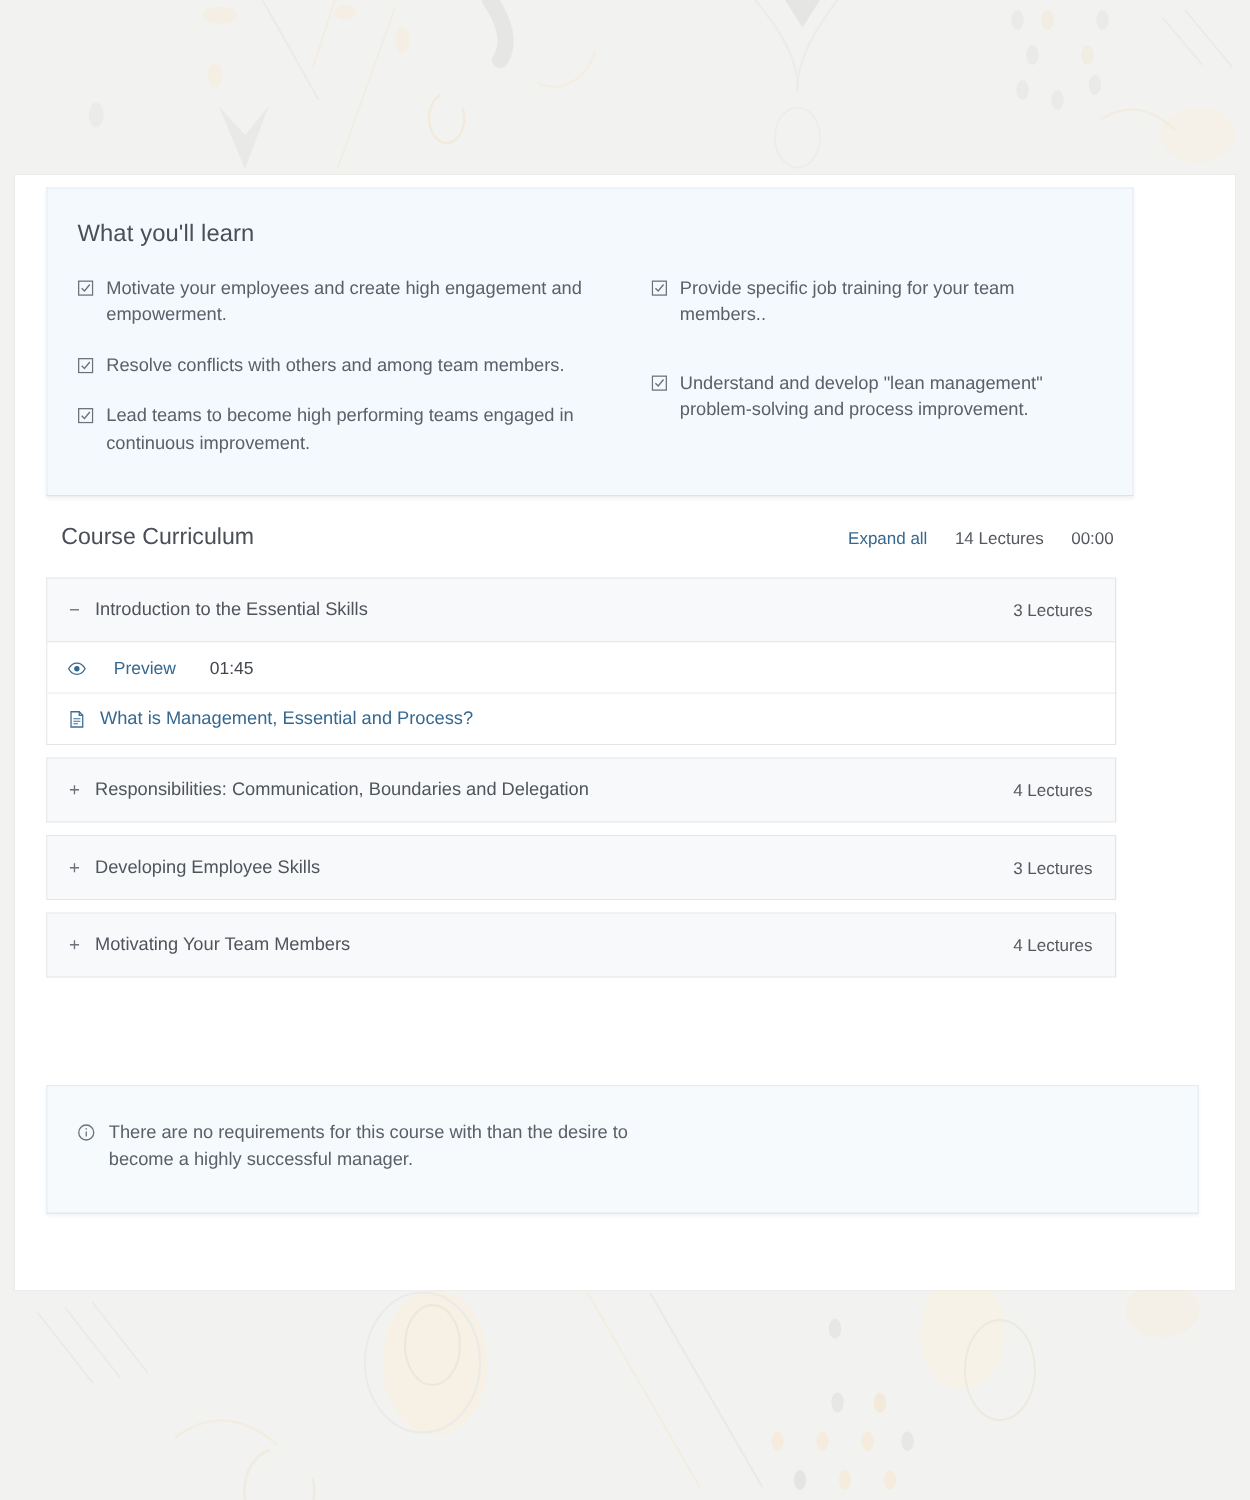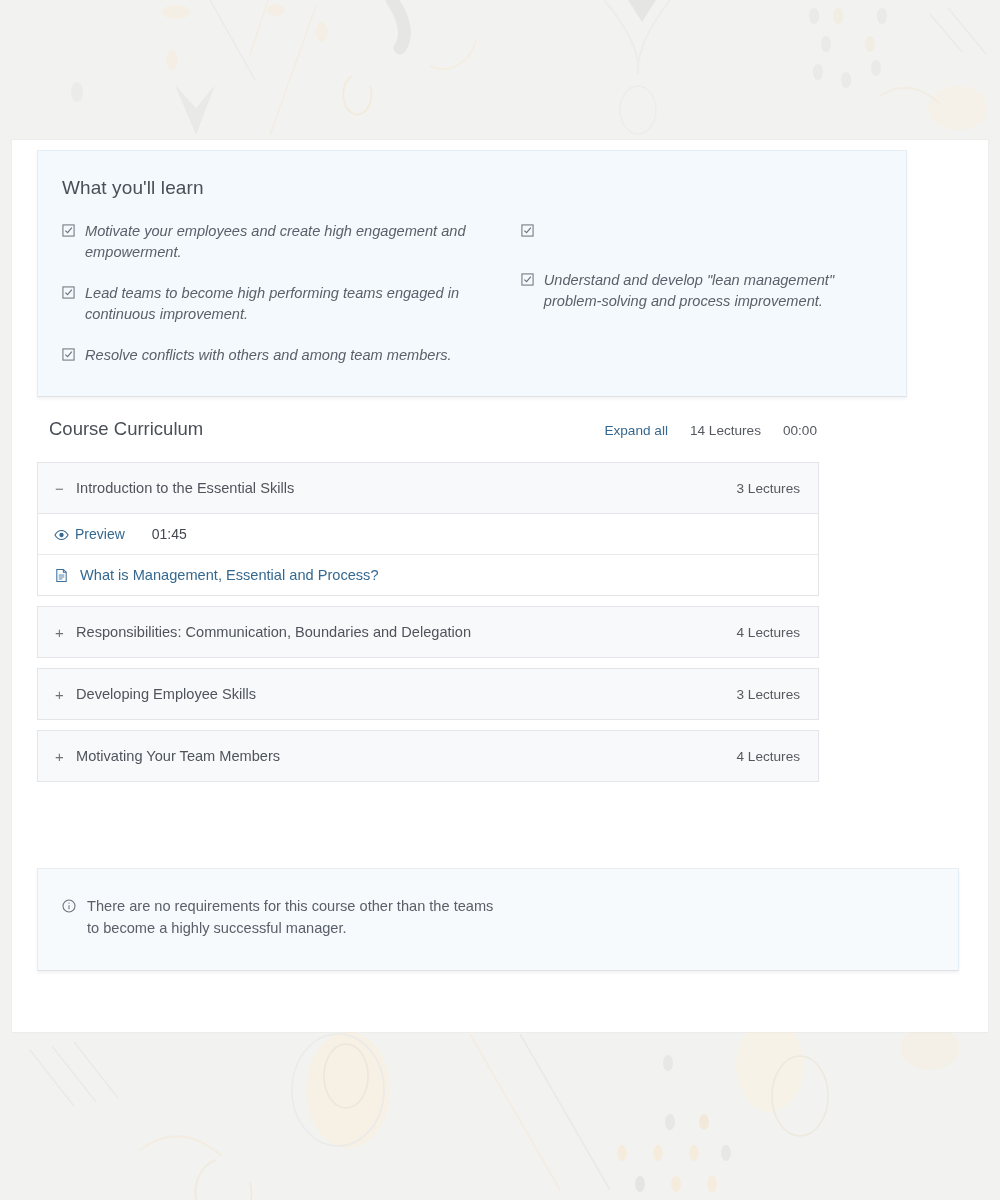--- a/index.html
+++ b/index.html
@@ -59,21 +59,20 @@
     font-size: 19px;
     color: #4a4f57;
     font-weight: normal;
     margin: 0 0 22px 0;
     letter-spacing: .1px;
   }
 
   .learn-columns {
     display: flex;
     gap: 6px;
-    font-style: italic;
   }
   .learn-col { width: 50%; }
   .learn-col.right { padding-left: 46px; }
 
   .learn-item {
     display: flex;
     align-items: flex-start;
     margin-bottom: 19px;
     line-height: 1.45;
   }
@@ -93,21 +92,21 @@
     font-size: 14.6px;
     color: #5a6069;
     line-height: 1.47;
   }
 
   
   #curriculum {
     position: absolute;
     left: 25px;
     top: 278px;
-    width: 782px;
+    width: 856px;
   }
 
   #curriculum-head {
     display: flex;
     align-items: baseline;
     justify-content: space-between;
     padding: 0 2px 0 12px;
     margin-bottom: 22px;
   }
 
@@ -197,21 +196,21 @@
   }
 
   .lecture-right {
     display: flex;
     align-items: center;
     gap: 24px;
   }
   .preview-link {
     display: flex;
     align-items: center;
-    gap: 6px;
+    gap: 22px;
     color: #36688f;
     font-size: 14px;
     cursor: pointer;
   }
   .eye-icon { width: 15px; height: 12px; display: block; }
   .lecture-duration {
     font-size: 14px;
     color: #43474d;
     min-width: 38px;
     text-align: right;
@@ -339,41 +338,42 @@
             </span>
             <span class="learn-text">Motivate your employees and create high engagement and empowerment.</span>
           </div>
           <div class="learn-item">
             <span class="learn-check">
               <svg viewBox="0 0 14 14" width="13" height="13" fill="none" stroke="currentColor" stroke-width="1.1">
                 <rect x="1" y="1" width="12" height="12"></rect>
                 <path d="M3.6 7.1 L6 9.4 L10.6 3.9" stroke-width="1.2"></path>
               </svg>
             </span>
-            <span class="learn-text">Lead teams to become high performing teams engaged in continuous improvement.</span>
+            <span class="learn-text">Resolve conflicts with others and among team members.</span>
           </div>
           <div class="learn-item">
             <span class="learn-check">
               <svg viewBox="0 0 14 14" width="13" height="13" fill="none" stroke="currentColor" stroke-width="1.1">
                 <rect x="1" y="1" width="12" height="12"></rect>
                 <path d="M3.6 7.1 L6 9.4 L10.6 3.9" stroke-width="1.2"></path>
               </svg>
             </span>
-            <span class="learn-text">Resolve conflicts with others and among team members.</span>
+            <span class="learn-text">Lead teams to become high performing teams engaged in continuous improvement.</span>
           </div>
         </div>
 
         <div class="learn-col right">
           <div class="learn-item">
             <span class="learn-check">
               <svg viewBox="0 0 14 14" width="13" height="13" fill="none" stroke="currentColor" stroke-width="1.1">
                 <rect x="1" y="1" width="12" height="12"></rect>
                 <path d="M3.6 7.1 L6 9.4 L10.6 3.9" stroke-width="1.2"></path>
               </svg>
             </span>
+            <span class="learn-text">Provide specific job training for your team members..</span>
           </div>
           <div class="learn-item" style="margin-top:33px;">
             <span class="learn-check">
               <svg viewBox="0 0 14 14" width="13" height="13" fill="none" stroke="currentColor" stroke-width="1.1">
                 <rect x="1" y="1" width="12" height="12"></rect>
                 <path d="M3.6 7.1 L6 9.4 L10.6 3.9" stroke-width="1.2"></path>
               </svg>
             </span>
             <span class="learn-text">Understand and develop "lean management" problem-solving and process improvement.</span>
           </div>
@@ -468,19 +468,19 @@
     <section id="requirements">
       <div id="requirements-panel">
         <div class="req-item">
           <span class="req-icon">
             <svg viewBox="0 0 14 14" width="14" height="14" fill="none" stroke="currentColor" stroke-width="1.05">
               <circle cx="7" cy="7" r="6"></circle>
               <path d="M7 6.2 V10.2" stroke-width="1.05"></path>
               <circle cx="7" cy="4.1" r="0.62" fill="currentColor" stroke="none"></circle>
             </svg>
           </span>
-          <span class="req-text">There are no requirements for this course other than the teams to become a highly successful manager.</span>
+          <span class="req-text">There are no requirements for this course with than the desire to become a highly successful manager.</span>
         </div>
       </div>
     </section>
 
   </div>
 </div>
 
 </body></html>

